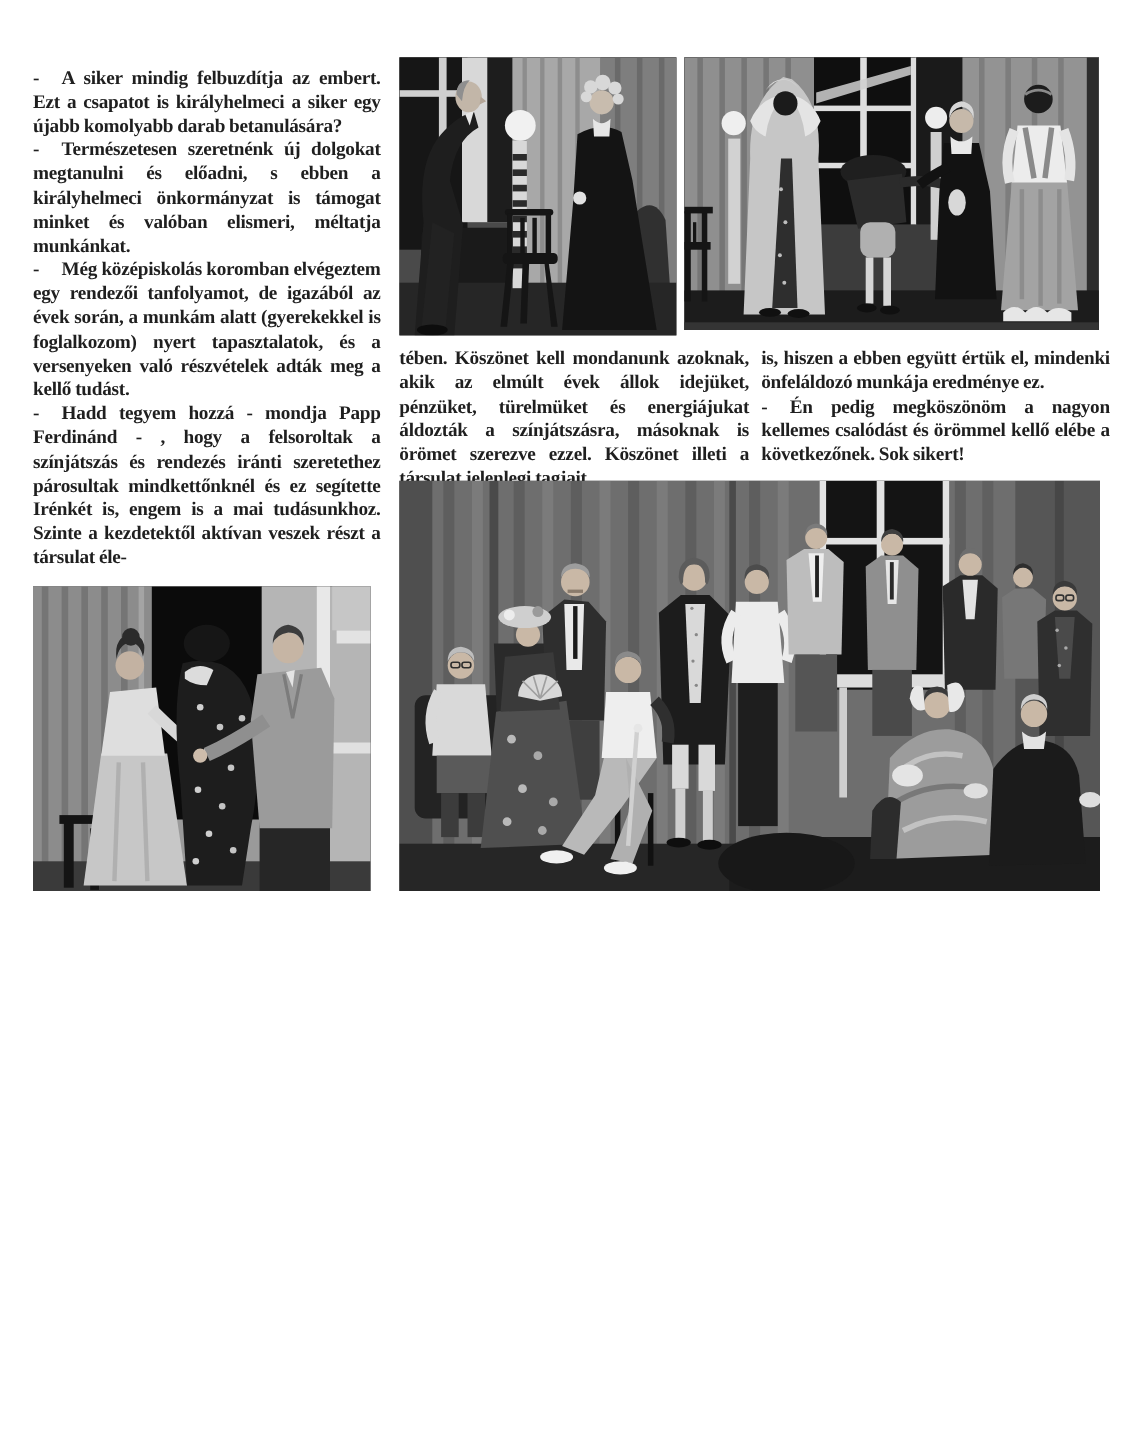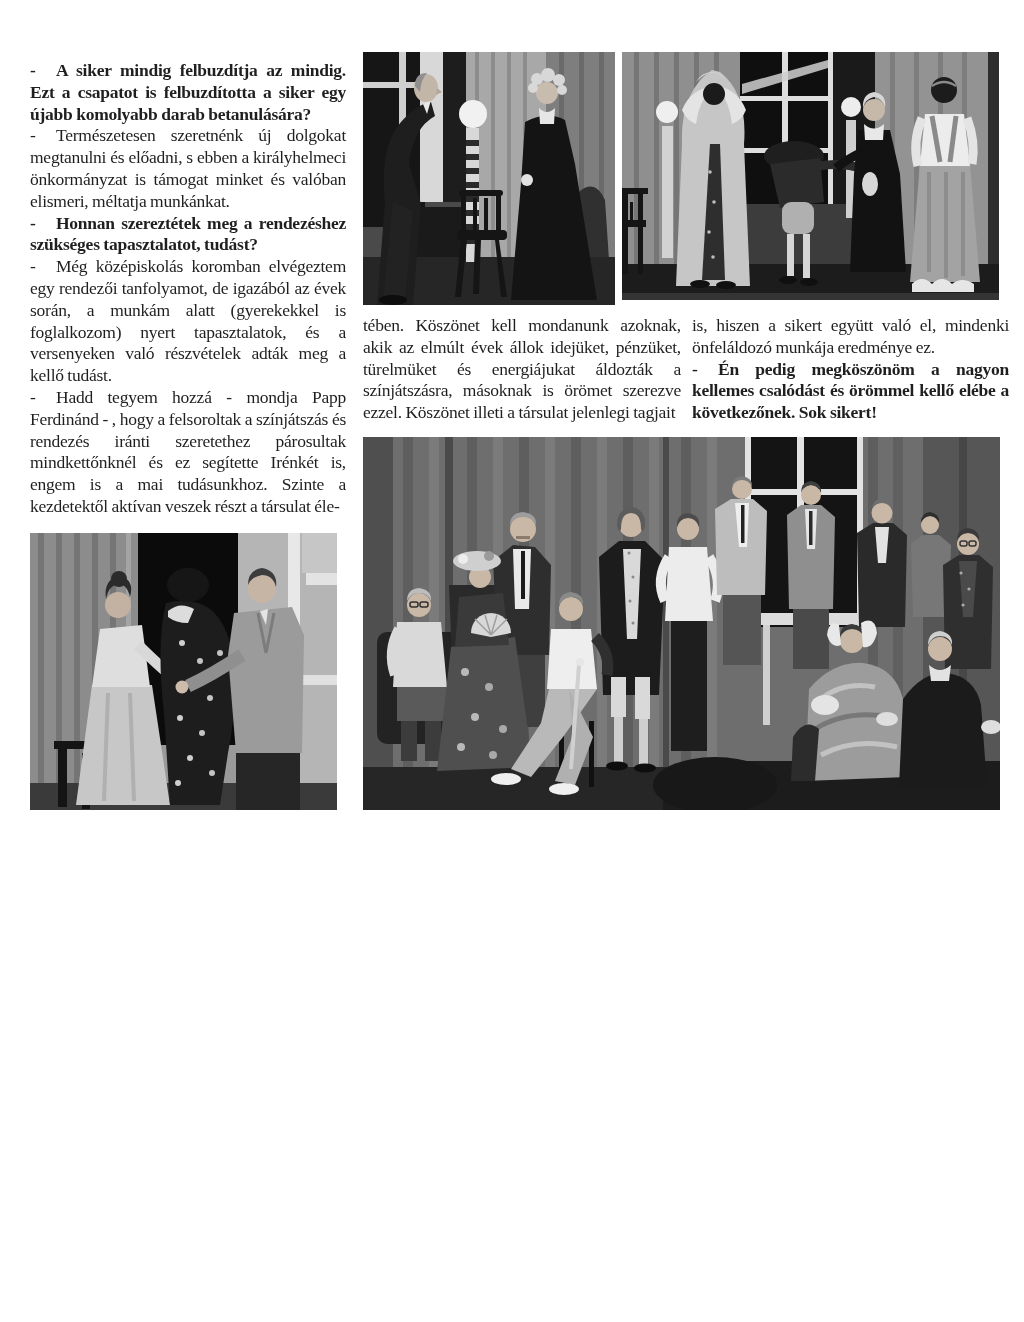--- a/index.html
+++ b/index.html
@@ -5,52 +5,51 @@
   html,body { margin:0; padding:0; background:#e8e8e8; }
   .page {
     position:relative; width:1024px; height:1322px; margin:0 auto;
     background:#ffffff; overflow:hidden;
     font-family:"Liberation Serif","DejaVu Serif",serif;
   }
   .col {
     position:absolute; color:#1f1f1f; font-size:17.5px; line-height:21.8px;
     text-align:justify; letter-spacing:-0.25px; word-spacing:-0.5px;
   }
-  .col p { margin:0; }
+  .col p { margin:0;font-weight:bold; }
   .col p.bold { font-weight:bold; }
   .lead { display:inline-block; width:26px; }
   .col-left   { left:30px;  top:60px;  width:316px; }
   .col-mid    { left:363px; top:315px; width:318px; }
   .col-right  { left:692px; top:315px; width:317px; }
   .photo { position:absolute; overflow:hidden; background:#3a3a3a; }
   .photo svg { display:block; width:100%; height:100%; }
   .photo-1 { left:363px; top:52px;  width:252px; height:253px; }
   .photo-2 { left:622px; top:52px;  width:377px; height:248px; }
   .photo-3 { left:30px;  top:533px; width:307px; height:277px; }
   .photo-4 { left:363px; top:437px; width:637px; height:373px; }
 </style>
 </head>
 <body>
 
 <div class="page">
 
   <div class="col col-left">
-    <p class="bold"><span class="lead">-</span><span>A siker mindig felbuzdítja az mindig. Ezt a csapatot is felbuzdította a siker egy újabb komolyabb darab betanulására?</span></p>
+    <p class="bold"><span class="lead">-</span><span>A siker mindig felbuzdítja az embert. Ezt a csapatot is királyhelmeci a siker egy újabb komolyabb darab betanulására?</span></p>
     <p><span class="lead">-</span><span>Természetesen szeretnénk új dolgokat megtanulni és előadni, s ebben a királyhelmeci önkormányzat is támogat minket és valóban elismeri, méltatja munkánkat.</span></p>
-    <p class="bold"><span class="lead">-</span><span>Honnan szereztétek meg a rendezéshez szükséges tapasztalatot, tudást?</span></p>
     <p><span class="lead">-</span><span>Még középiskolás koromban elvégeztem egy rendezői tanfolyamot, de igazából az évek során, a munkám alatt (gyerekekkel is foglalkozom) nyert tapasztalatok, és a versenyeken való részvételek adták meg a kellő tudást.</span></p>
     <p><span class="lead">-</span><span>Hadd tegyem hozzá - mondja Papp Ferdinánd - , hogy a felsoroltak a színjátszás és rendezés iránti szeretethez párosultak mindkettőnknél és ez segítette Irénkét is, engem is a mai tudásunkhoz. Szinte a kezdetektől aktívan veszek részt a társulat éle-</span></p>
   </div>
 
   <div class="col col-mid">
     <p><span>tében. Köszönet kell mondanunk azoknak, akik az elmúlt évek állok idejüket, pénzüket, türelmüket és energiájukat áldozták a színjátszásra, másoknak is örömet szerezve ezzel. Köszönet illeti a társulat jelenlegi tagjait</span></p>
   </div>
 
   <div class="col col-right">
-    <p><span>is, hiszen a sikert együtt való el, mindenki önfeláldozó munkája eredménye ez.</span></p>
+    <p><span>is, hiszen a ebben együtt értük el, mindenki önfeláldozó munkája eredménye ez.</span></p>
     <p class="bold"><span class="lead">-</span><span>Én pedig megköszönöm a nagyon kellemes csalódást és örömmel kellő elébe a következőnek. Sok sikert!</span></p>
   </div>
 
   <div class="photo photo-1">
   <svg viewBox="0 0 252 253" preserveAspectRatio="none">
     <rect width="252" height="253" fill="#4a4a4a"></rect>
     <g>
       <rect x="0" y="0" width="62" height="175" fill="#161616"></rect>
       <rect x="36" y="0" width="7" height="175" fill="#cfcfcf"></rect>
       <rect x="0" y="30" width="62" height="6" fill="#cfcfcf"></rect>

